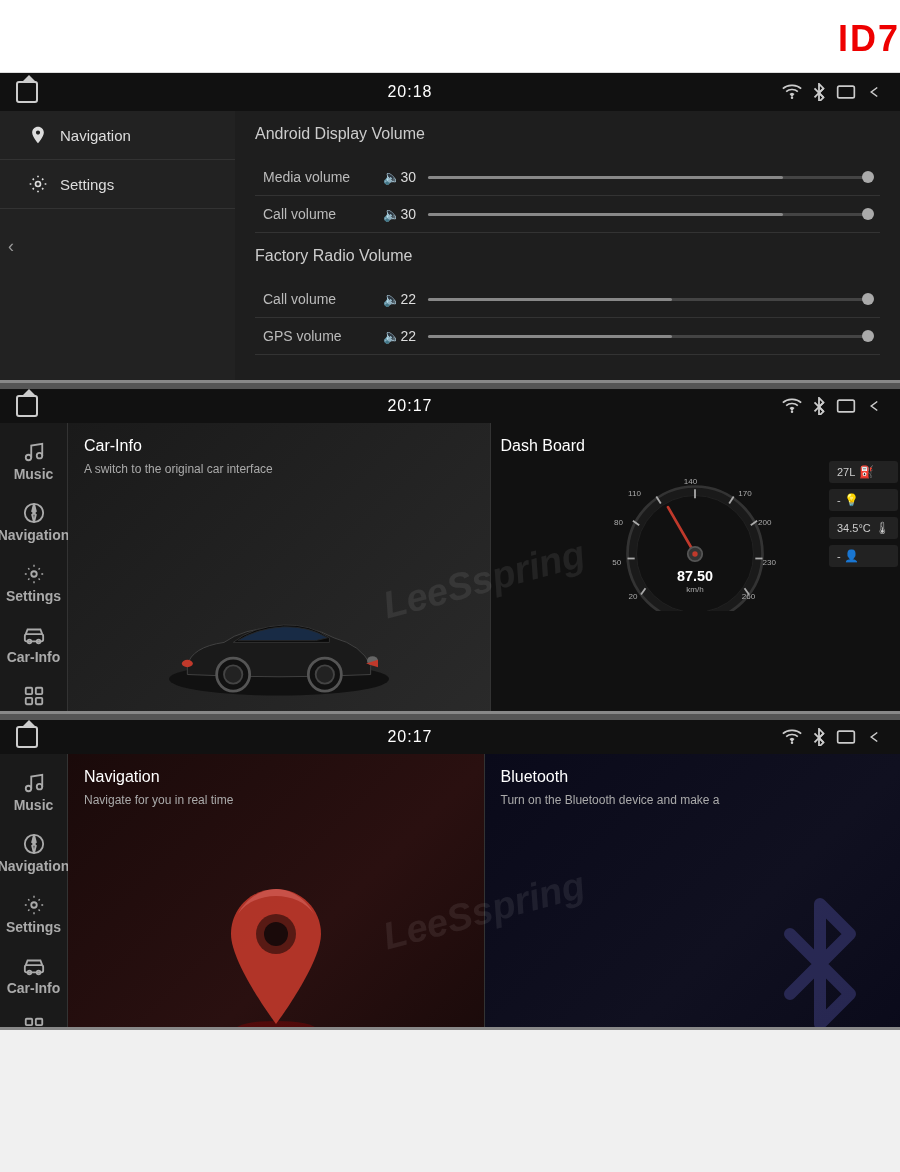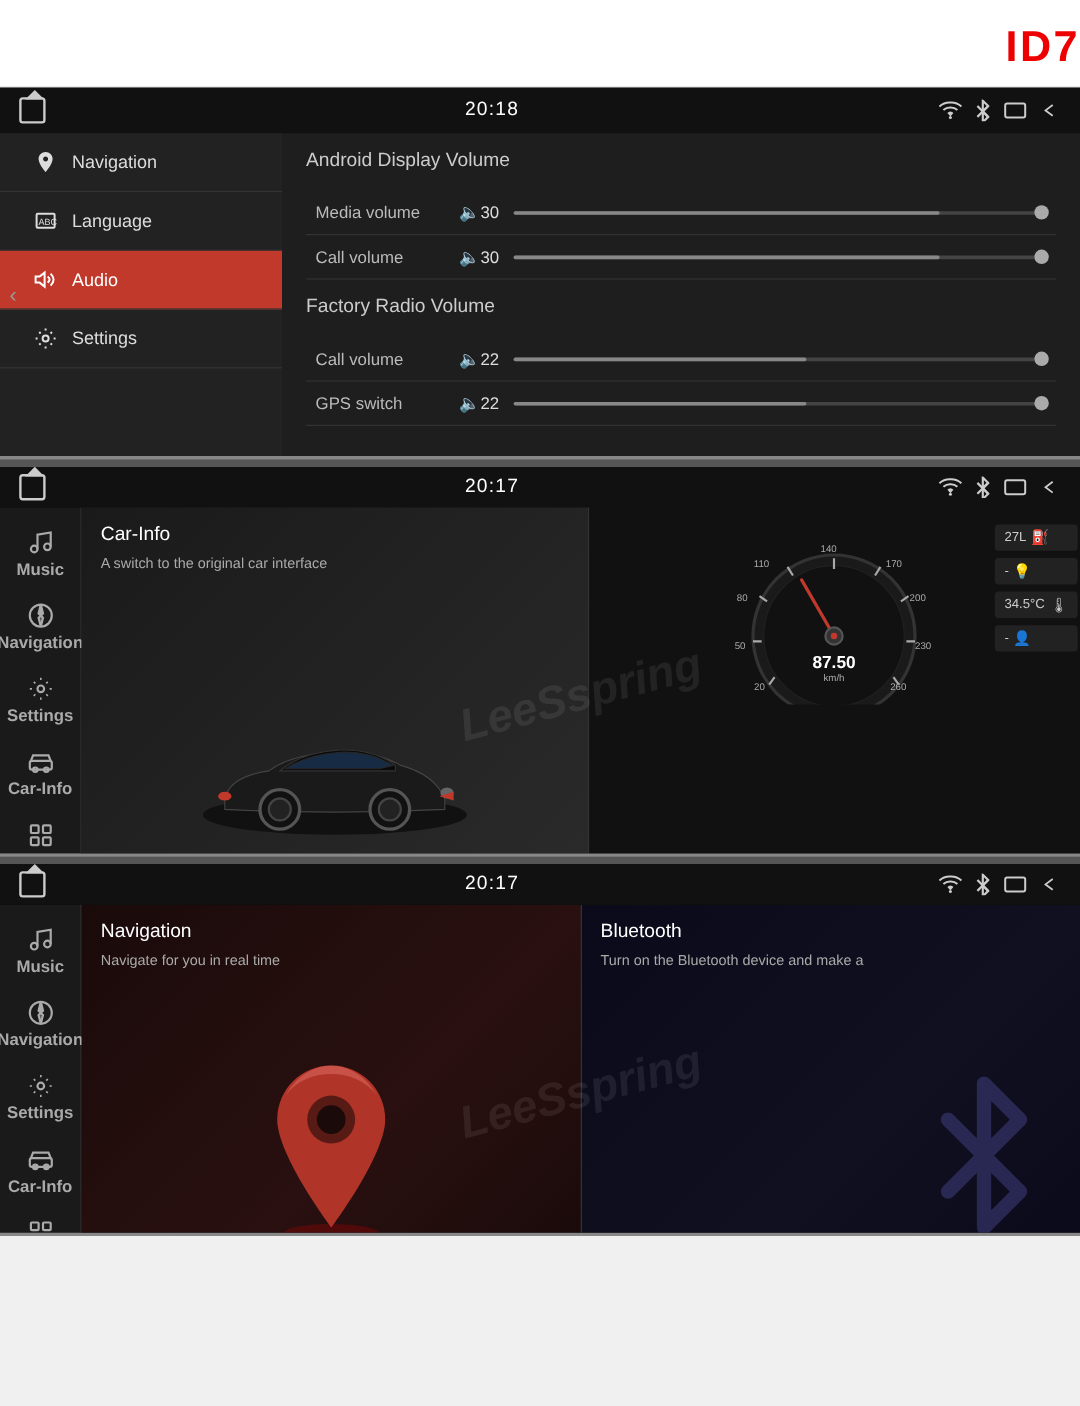--- a/index.html
+++ b/index.html
@@ -20,21 +20,21 @@
     .page-title-bar h1 {
       color: #e00;
       font-size: 36px;
       font-weight: bold;
       letter-spacing: 2px;
     }
 
     
     .screen {
       width: 900px;
-      background: #000000;
+      background: #f0abfc;
       position: relative;
       overflow: hidden;
       border-bottom: 3px solid #888;
     }
 
     
     .status-bar {
       background: #111;
       display: flex;
       align-items: center;
@@ -359,37 +359,22 @@
     <div class="sidebar">
       <div class="sidebar-back">‹</div>
 
       <div class="sidebar-item">
         <svg viewBox="0 0 24 24">
           <path d="M12 2C8.13 2 5 5.13 5 9c0 5.25 7 13 7 13s7-7.75 7-13c0-3.87-3.13-7-7-7zm0 9.5c-1.38 0-2.5-1.12-2.5-2.5S10.62 6.5 12 6.5s2.5 1.12 2.5 2.5S13.38 11.5 12 11.5z" stroke="none" fill="currentColor"></path>
         </svg>
         <span>Navigation</span>
       </div>
 
-      <div class="sidebar-item">
-        <svg viewBox="0 0 24 24">
-          <rect x="3" y="5" width="18" height="14" rx="1" stroke="currentColor" fill="none"></rect>
-          <text x="5" y="16" font-size="9" fill="currentColor" stroke="none">ABC</text>
-        </svg>
-        <span>Language</span>
-      </div>
-
-
-      <div class="sidebar-item active">
-        <svg viewBox="0 0 24 24">
-          <polygon points="11,5 6,9 2,9 2,15 6,15 11,19" stroke="currentColor" fill="none"></polygon>
-          <path d="M14 9c1.5 1 2 2 2 3s-.5 2-2 3" stroke="currentColor" fill="none"></path>
-          <path d="M17 6c2 2 3 3.5 3 6s-1 4-3 6" stroke="currentColor" fill="none"></path>
-        </svg>
-        <span>Audio</span>
-      </div>
+
+
 
       <div class="sidebar-item">
         <svg viewBox="0 0 24 24">
           <circle cx="12" cy="12" r="3" stroke="currentColor" fill="none"></circle>
           <path d="M12 2v2M12 20v2M2 12h2M20 12h2M5.63 5.63l1.41 1.41M16.95 16.95l1.41 1.41M5.63 18.37l1.41-1.41M16.95 7.05l1.41-1.41" stroke="currentColor" fill="none"></path>
         </svg>
         <span>Settings</span>
       </div>
     </div>
 
@@ -422,21 +407,21 @@
         <span class="volume-label">Call volume</span>
         <span class="volume-icon">🔈</span>
         <span class="volume-number">22</span>
         <div class="slider-track">
           <div class="slider-fill" style="width:55%"></div>
           <div class="slider-thumb" style="right:-2px"></div>
         </div>
       </div>
 
       <div class="volume-row">
-        <span class="volume-label">GPS switch</span>
+        <span class="volume-label">GPS volume</span>
         <span class="volume-icon">🔈</span>
         <span class="volume-number">22</span>
         <div class="slider-track">
           <div class="slider-fill" style="width:55%"></div>
           <div class="slider-thumb" style="right:-2px"></div>
         </div>
       </div>
     </div>
   </div>
 </div>
@@ -550,20 +535,21 @@
               <ellipse cx="40" cy="78" rx="6" ry="4" fill="#c0392b"></ellipse>
 
               <path d="M95 53 Q115 40 145 38 Q172 37 193 50 L180 53 Z" fill="#1e3a5f" stroke="#333" stroke-width="1" opacity="0.7"></path>
 
               <path d="M235 78 L248 74 L248 82 Z" fill="#c0392b"></path>
             </svg>
           </div>
         </div>
 
         <div style="flex:1; padding:14px 10px 10px; background:#111; position:relative; overflow:hidden;">
+          <div class="card-title">Dash Board</div>
 
           <div style="display:flex; align-items:center; justify-content:center; position:relative;">
 
             <svg width="180" height="150" viewBox="0 0 200 160">
 
               <circle cx="100" cy="100" r="75" fill="#1a1a1a" stroke="#333" stroke-width="3"></circle>
               <circle cx="100" cy="100" r="65" fill="#111" stroke="#222" stroke-width="1"></circle>
 
               <g stroke="#555" stroke-width="1" fill="none">
 

